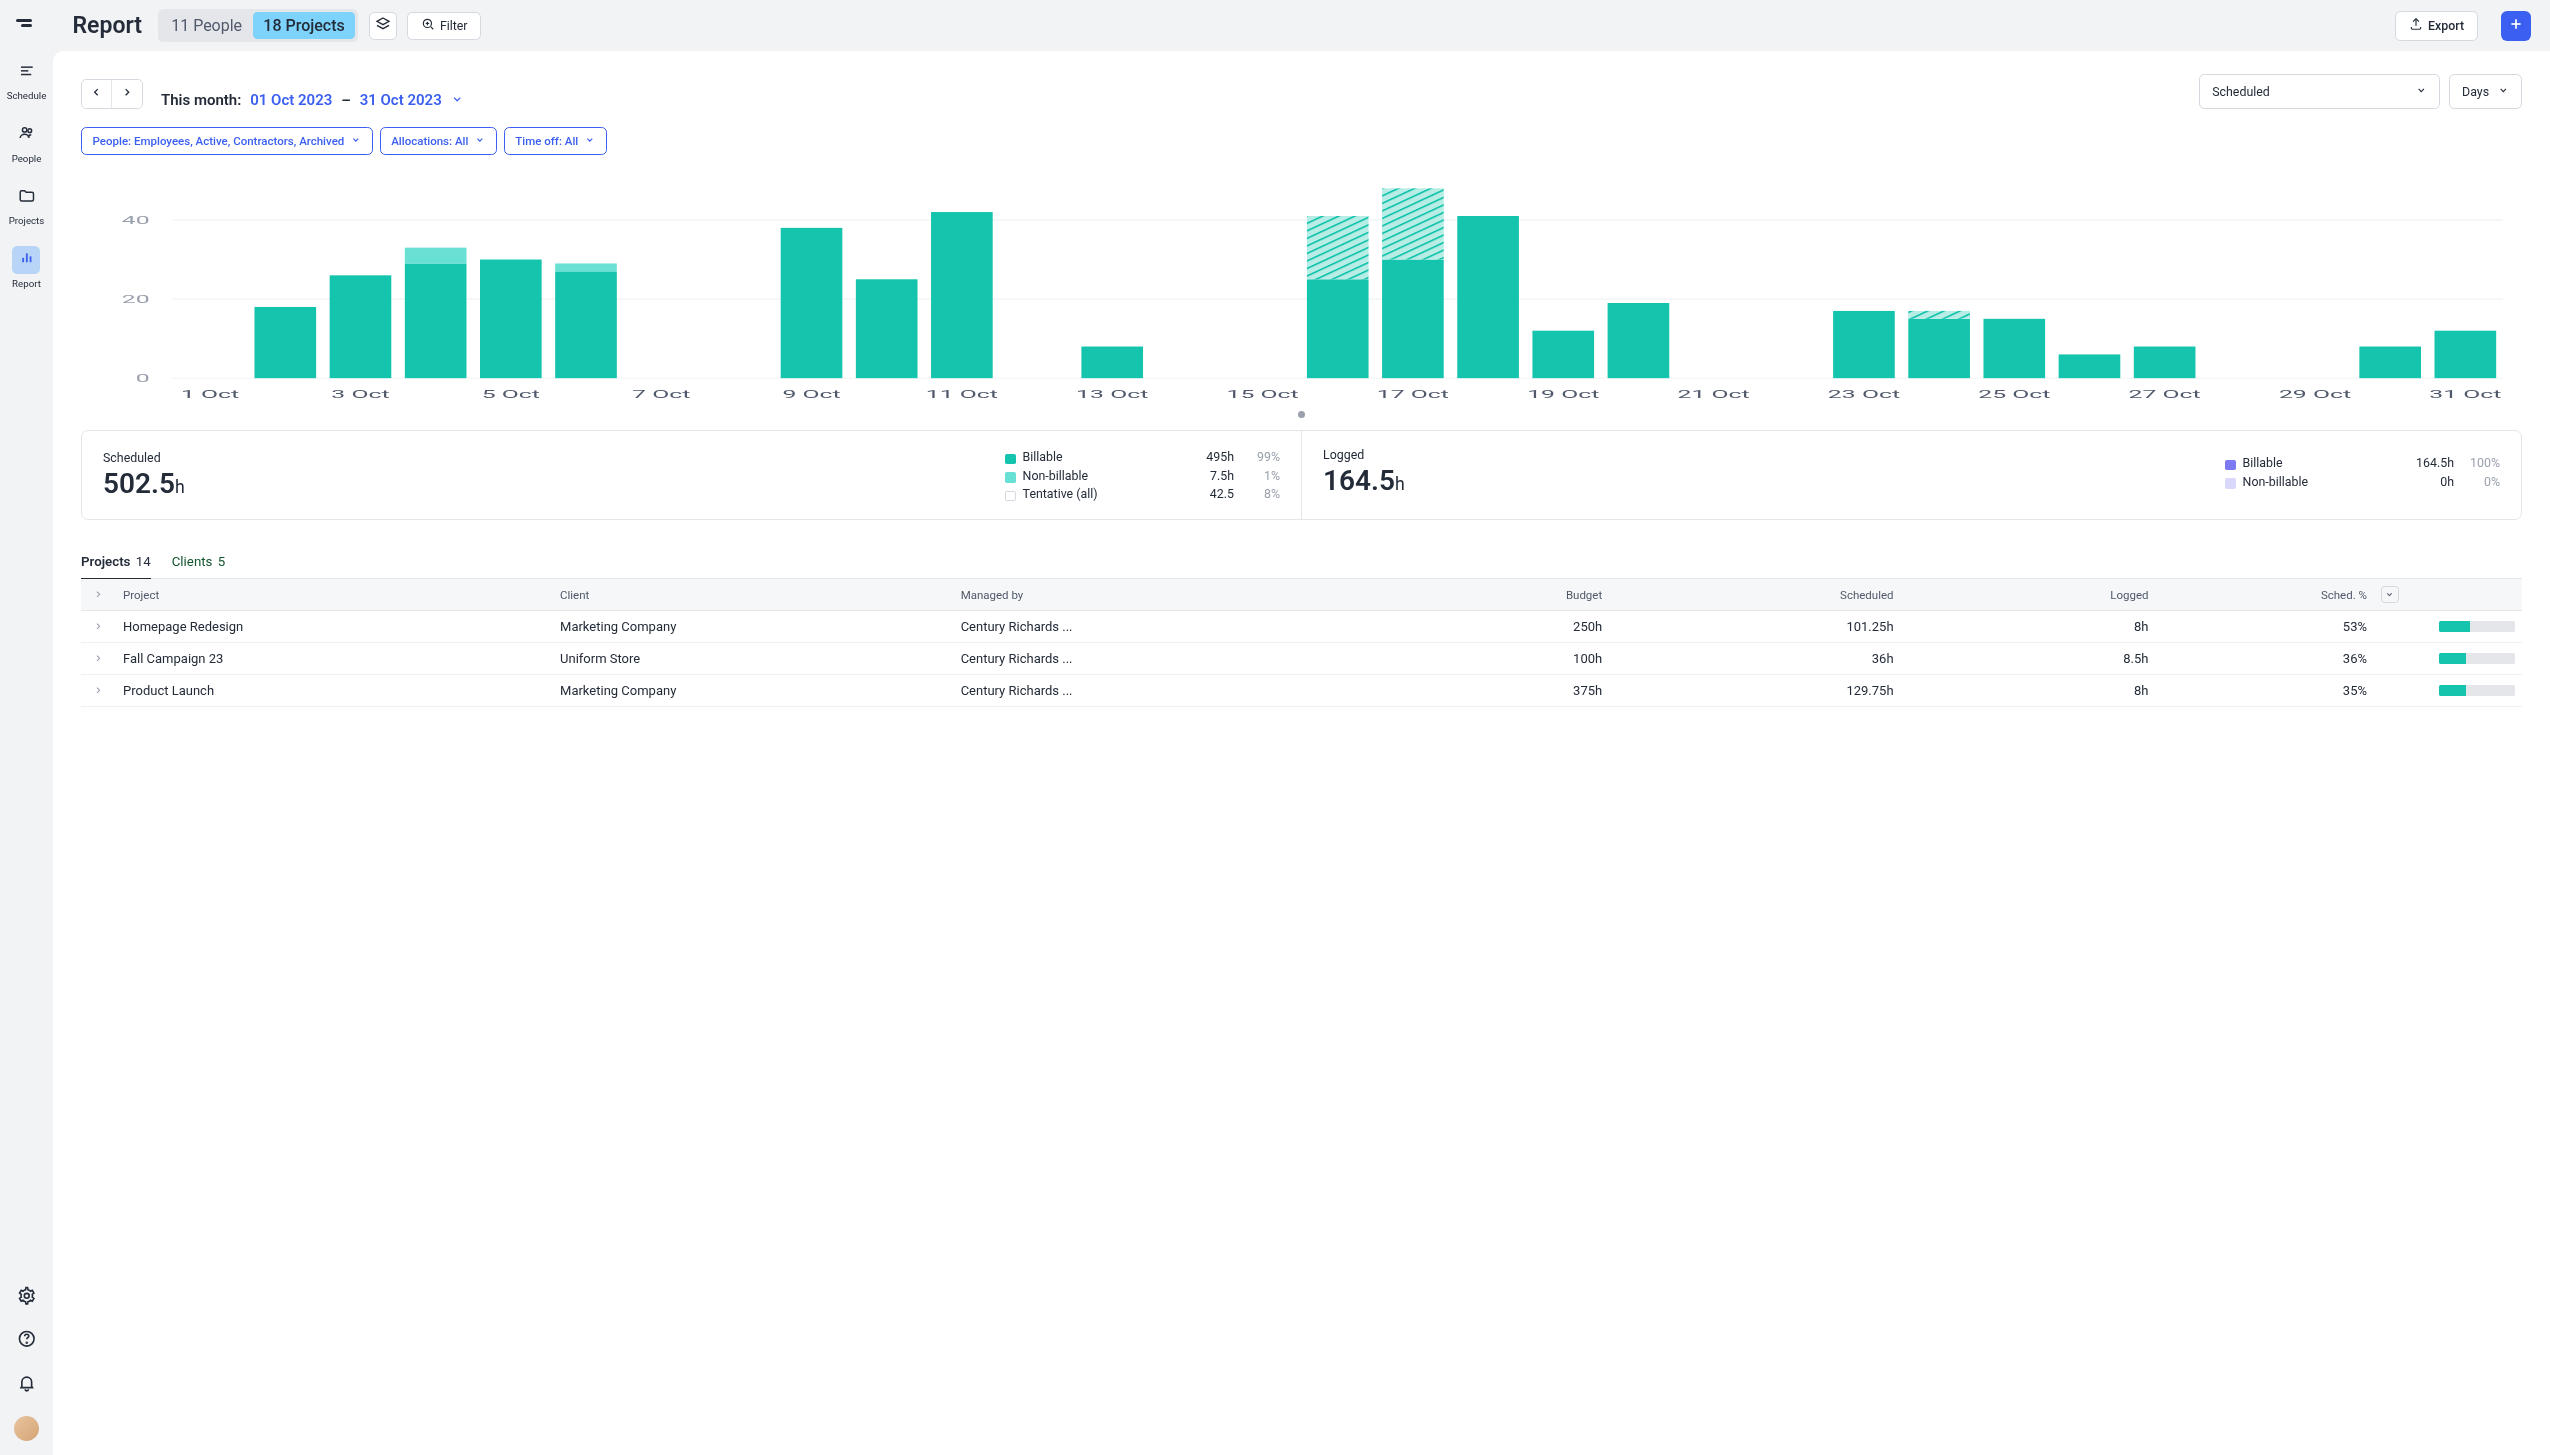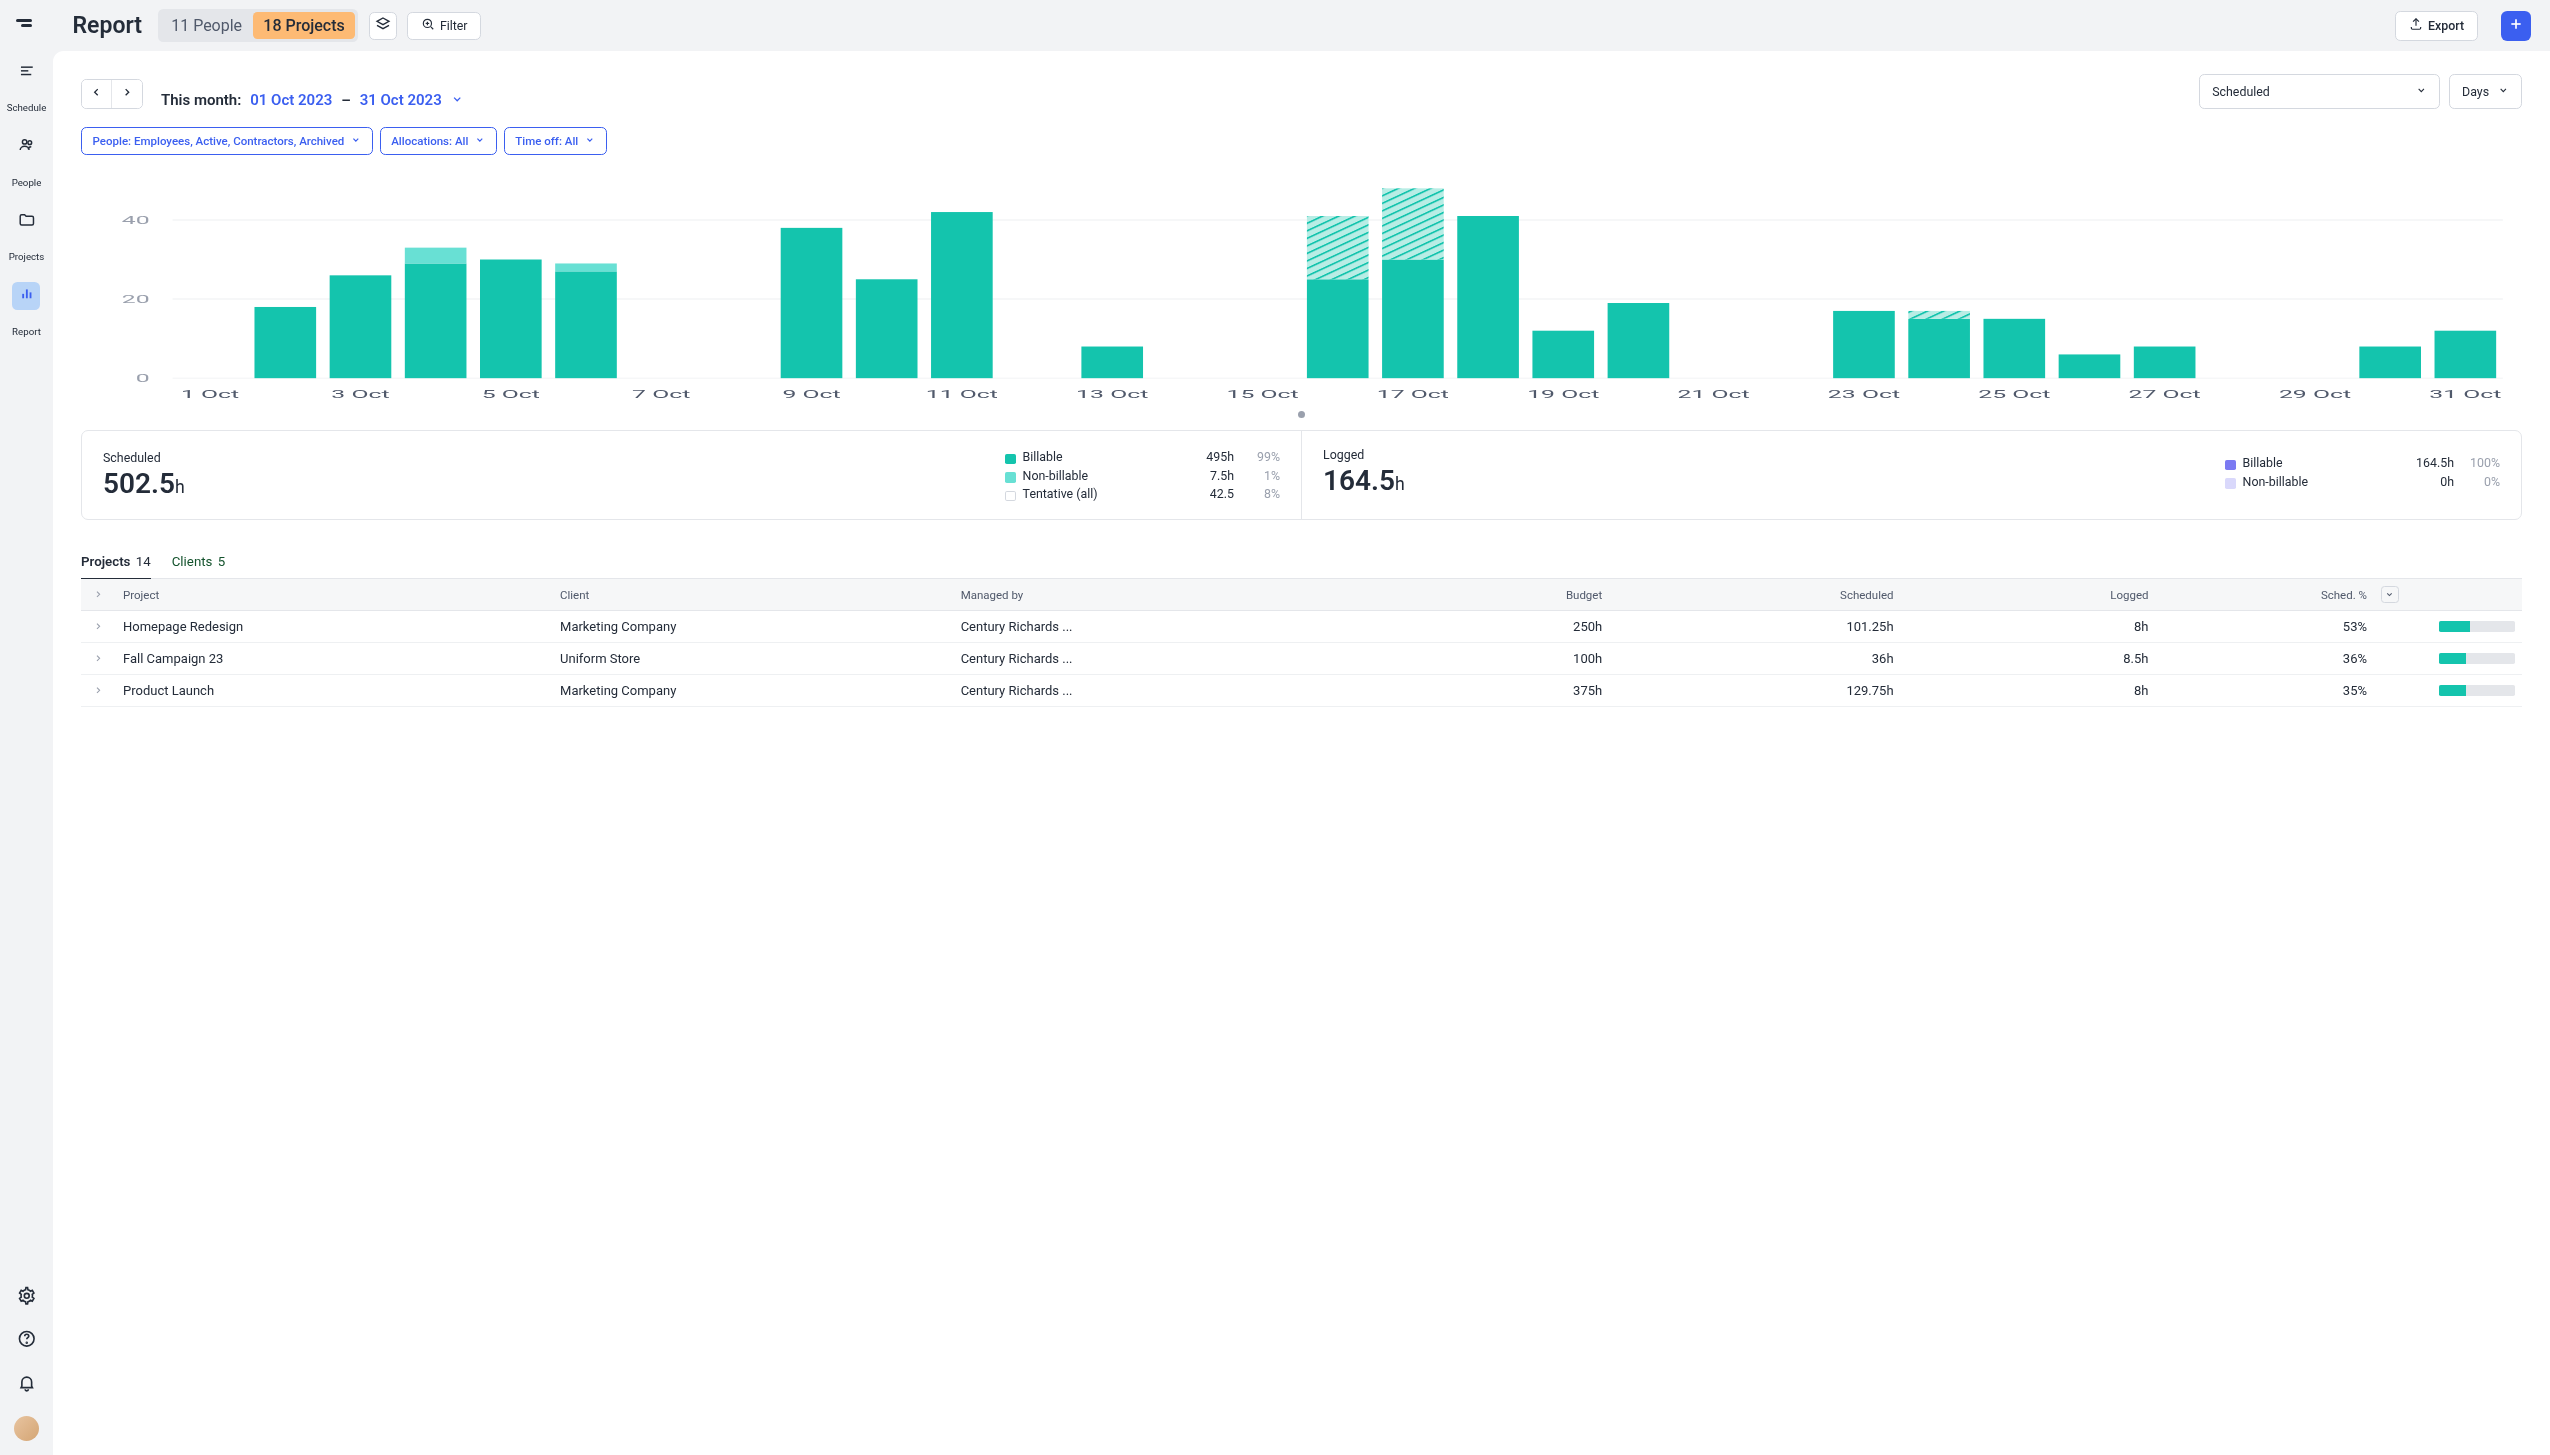--- a/index.html
+++ b/index.html
@@ -2,32 +2,32 @@
 <html style="font-size:14px"><head>
 <meta charset="utf-8">
 <style>
 * { box-sizing: border-box; margin: 0; padding: 0; }
 body { font-family: -apple-system, BlinkMacSystemFont, "Segoe UI", Roboto, sans-serif; background: #f2f3f5; color: #242c39; font-size: 12.4px; }
 .app { display: flex; min-height: 100vh; }
 .sidebar { width: 53px; background: #f2f3f5; display: flex; flex-direction: column; align-items: center; padding-top: 12.4px; }
 .logo { width: 21px; height: 21px; display: flex; flex-direction: column; gap: 2.7px; justify-content: center; align-items: flex-start; margin-bottom: 5.3px; }
 .logo-bar1 { height: 2.7px; width: 16px; background: #242c39; border-radius: 1.8px; }
 .logo-bar2 { height: 2.7px; width: 10.6px; background: #242c39; border-radius: 1.8px; margin-left: 5.3px; }
-.nav-item { display: flex; flex-direction: column; align-items: center; margin-top: 19.5px; cursor: pointer; gap: 16px; }
+.nav-item { display: flex; flex-direction: column; align-items: center; margin-top: 19.5px; cursor: pointer; gap: 4px; }
 .nav-item-active .nav-icon-wrap { background: #b8d4f7; border-radius: 5.3px; }
 .nav-icon-wrap { width: 28px; height: 28px; display: flex; align-items: center; justify-content: center; }
 .nav-label { font-size: 9.7px; color: #242c39; }
 .sidebar-bottom { margin-top: auto; display: flex; flex-direction: column; align-items: center; gap: 21px; padding-bottom: 14px; }
 .avatar { width: 25px; height: 25px; border-radius: 50%; background: linear-gradient(135deg,#e8c4a0,#d4a574); }
 .main { flex: 1; display: flex; flex-direction: column; }
 .topbar { height: 51px; display: flex; align-items: center; padding: 0 19.5px; gap: 10.6px; }
 .page-title { font-size: 23px; font-weight: 600; margin-right: 5.3px; }
 .pill-group { display: flex; background: #e4e6ea; border-radius: 5.3px; padding: 2.7px; }
 .pill { padding: 4.4px 10.6px; font-size: 16px; color: #50596b; border-radius: 4.4px; cursor: pointer; }
-.pill-active { background: #fdba74; color: #242c39; font-weight: 500; text-align: right; }
+.pill-active { background: #7dd3fc; color: #242c39; font-weight: 500; text-align: right; }
 .icon-btn { width: 28px; height: 28px; border: 0.9px solid #d4d8df; border-radius: 5.3px; background: #fff; display: flex; align-items: center; justify-content: center; cursor: pointer; }
 .filter-btn { height: 28px; padding: 0 12.4px; border: 0.9px solid #d4d8df; border-radius: 5.3px; background: #fff; display: flex; align-items: center; gap: 5.3px; cursor: pointer; font-size: 12.4px; }
 .topbar-right { margin-left: auto; display: flex; gap: 23px; align-items: center; }
 .export-btn { height: 30px; padding: 0 12.4px; border: 0.9px solid #d4d8df; border-radius: 5.3px; background: #fff; display: flex; align-items: center; gap: 5.3px; cursor: pointer; font-size: 12.4px; font-weight: 500; }
 .add-btn { width: 30px; height: 30px; border-radius: 6.2px; background: #3b5ff0; display: flex; align-items: center; justify-content: center; cursor: pointer; }
 .content { background: #fff; border-radius: 10.6px 0 0 0; flex: 1; padding: 23px 28px; }
 .date-row { display: flex; align-items: flex-end; gap: 18px; }
 .date-nav-group { display: flex; border: 0.9px solid #d4d8df; border-radius: 5.3px; overflow: hidden; }
 .date-nav-btn { width: 30px; height: 28px; display: flex; align-items: center; justify-content: center; cursor: pointer; background: #fff; }
 .date-nav-btn:first-child { border-right: 0.9px solid #e4e6ea; }

